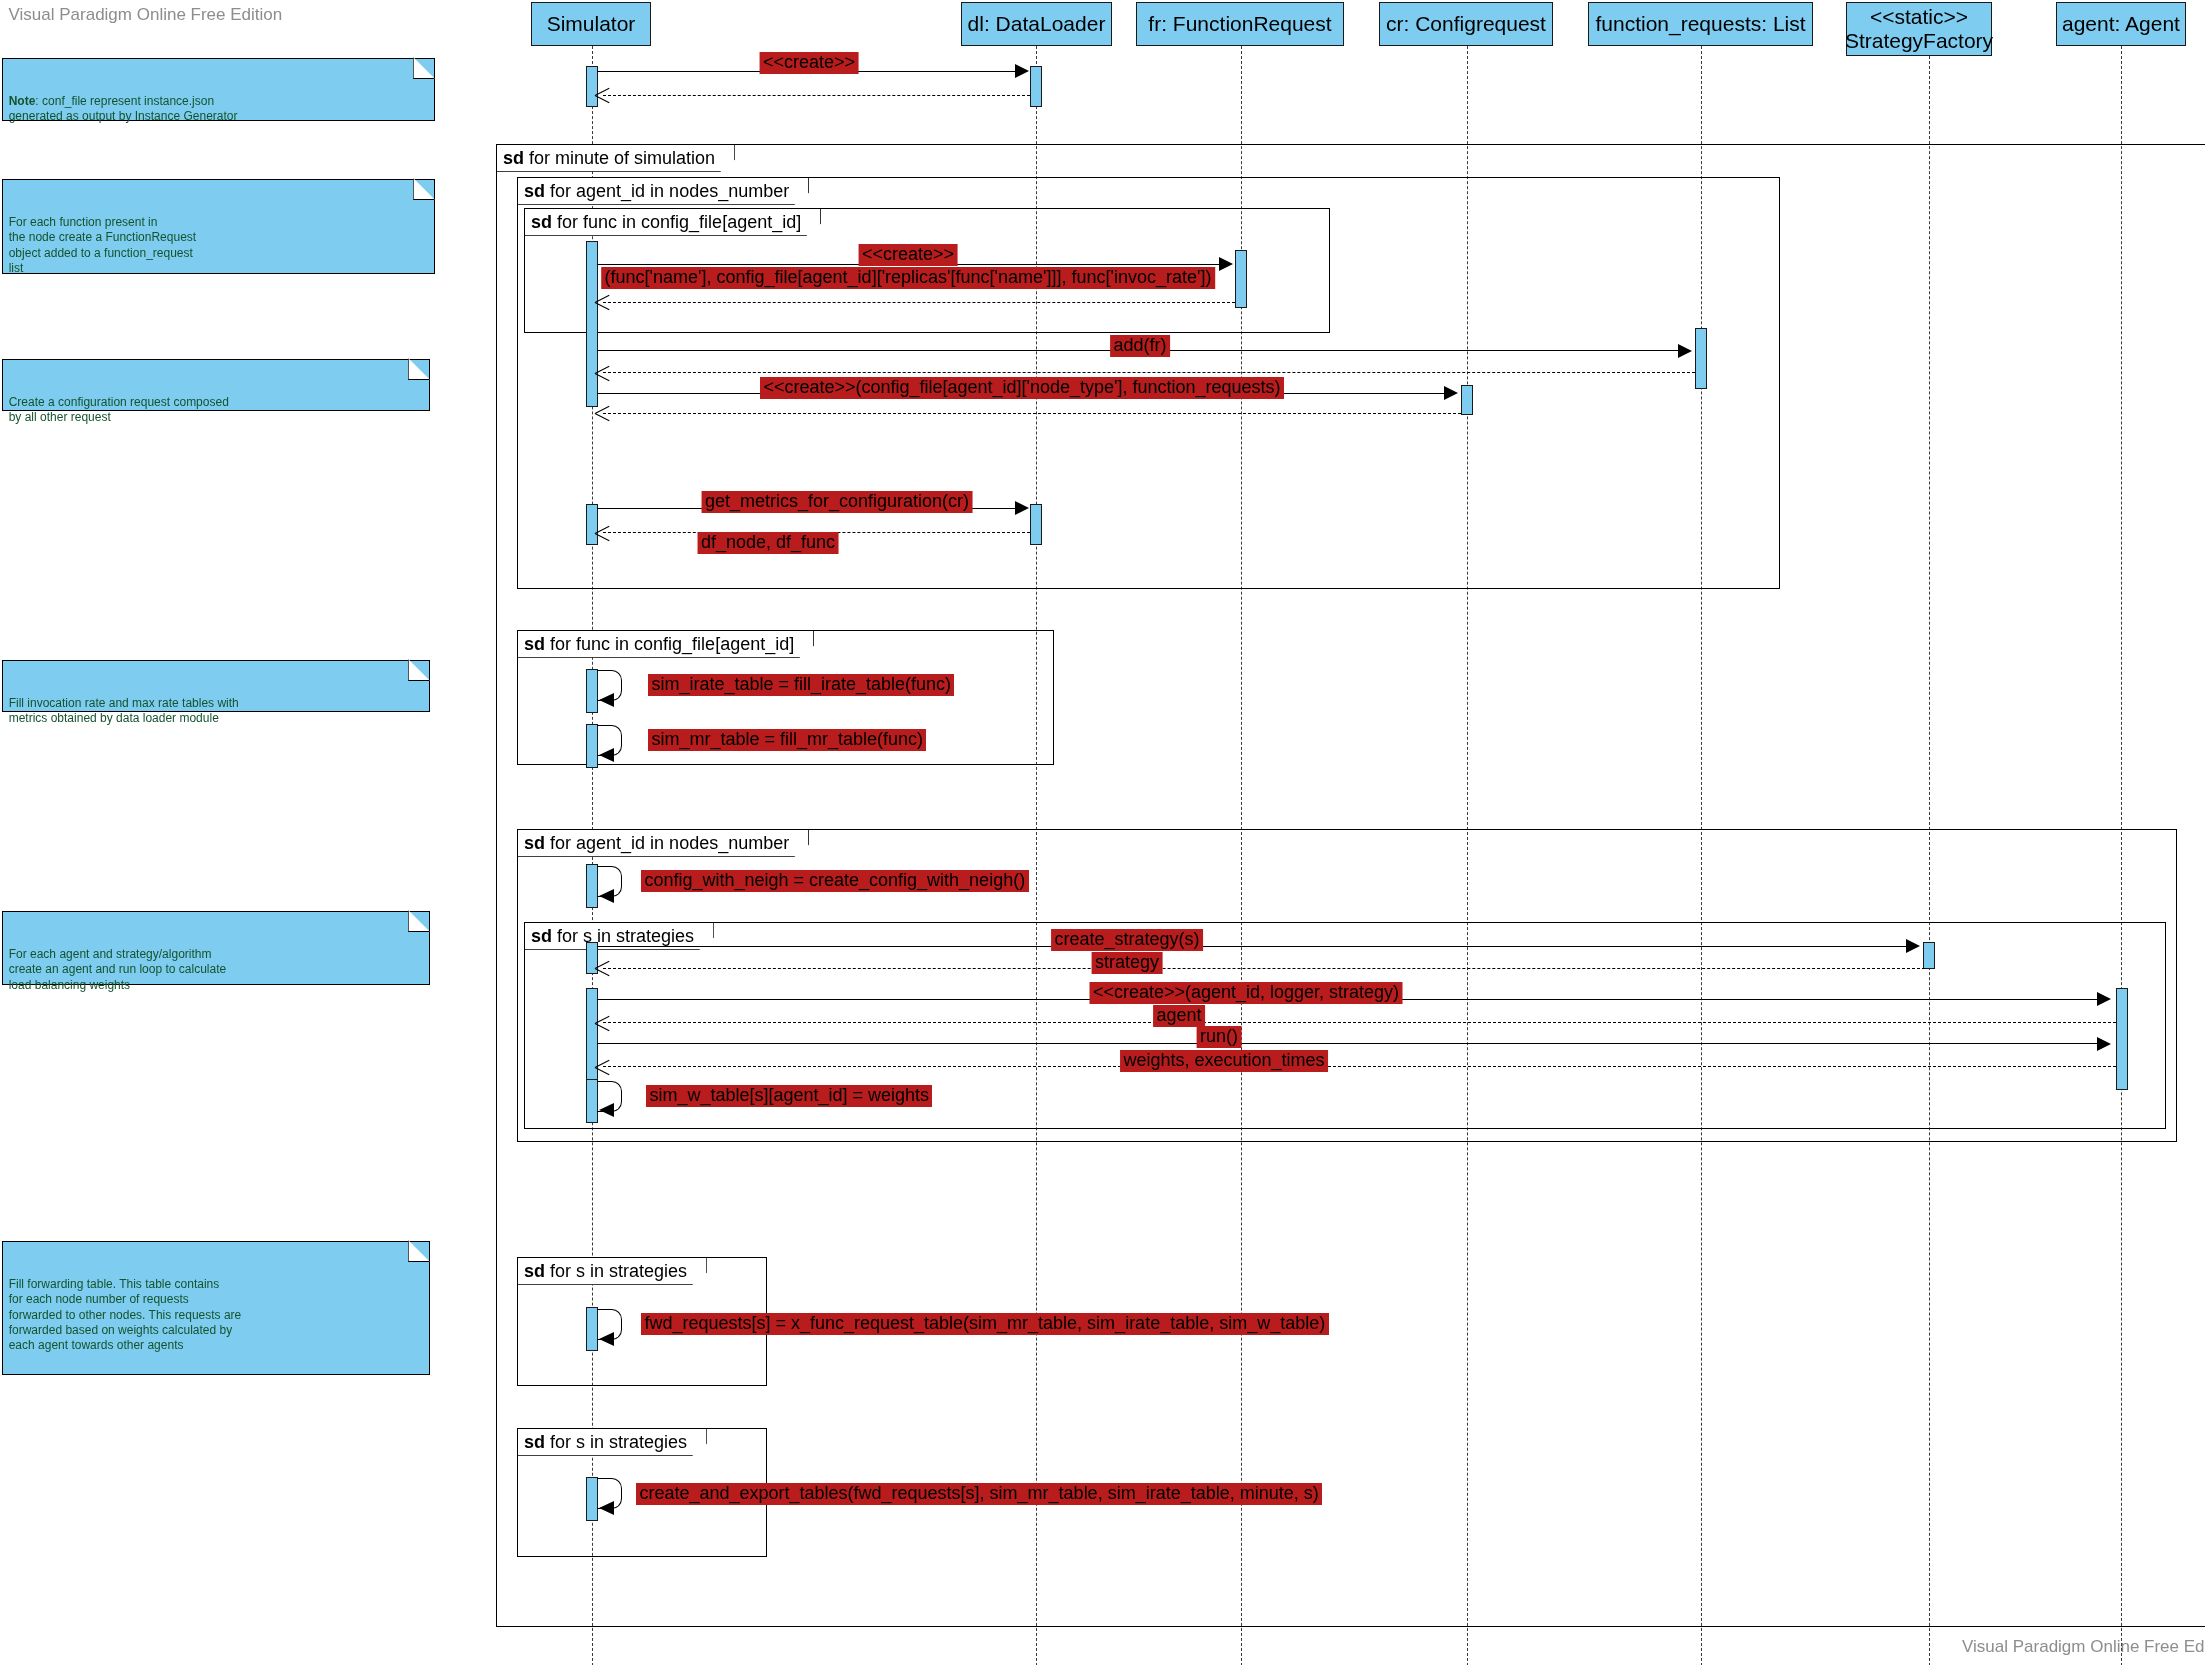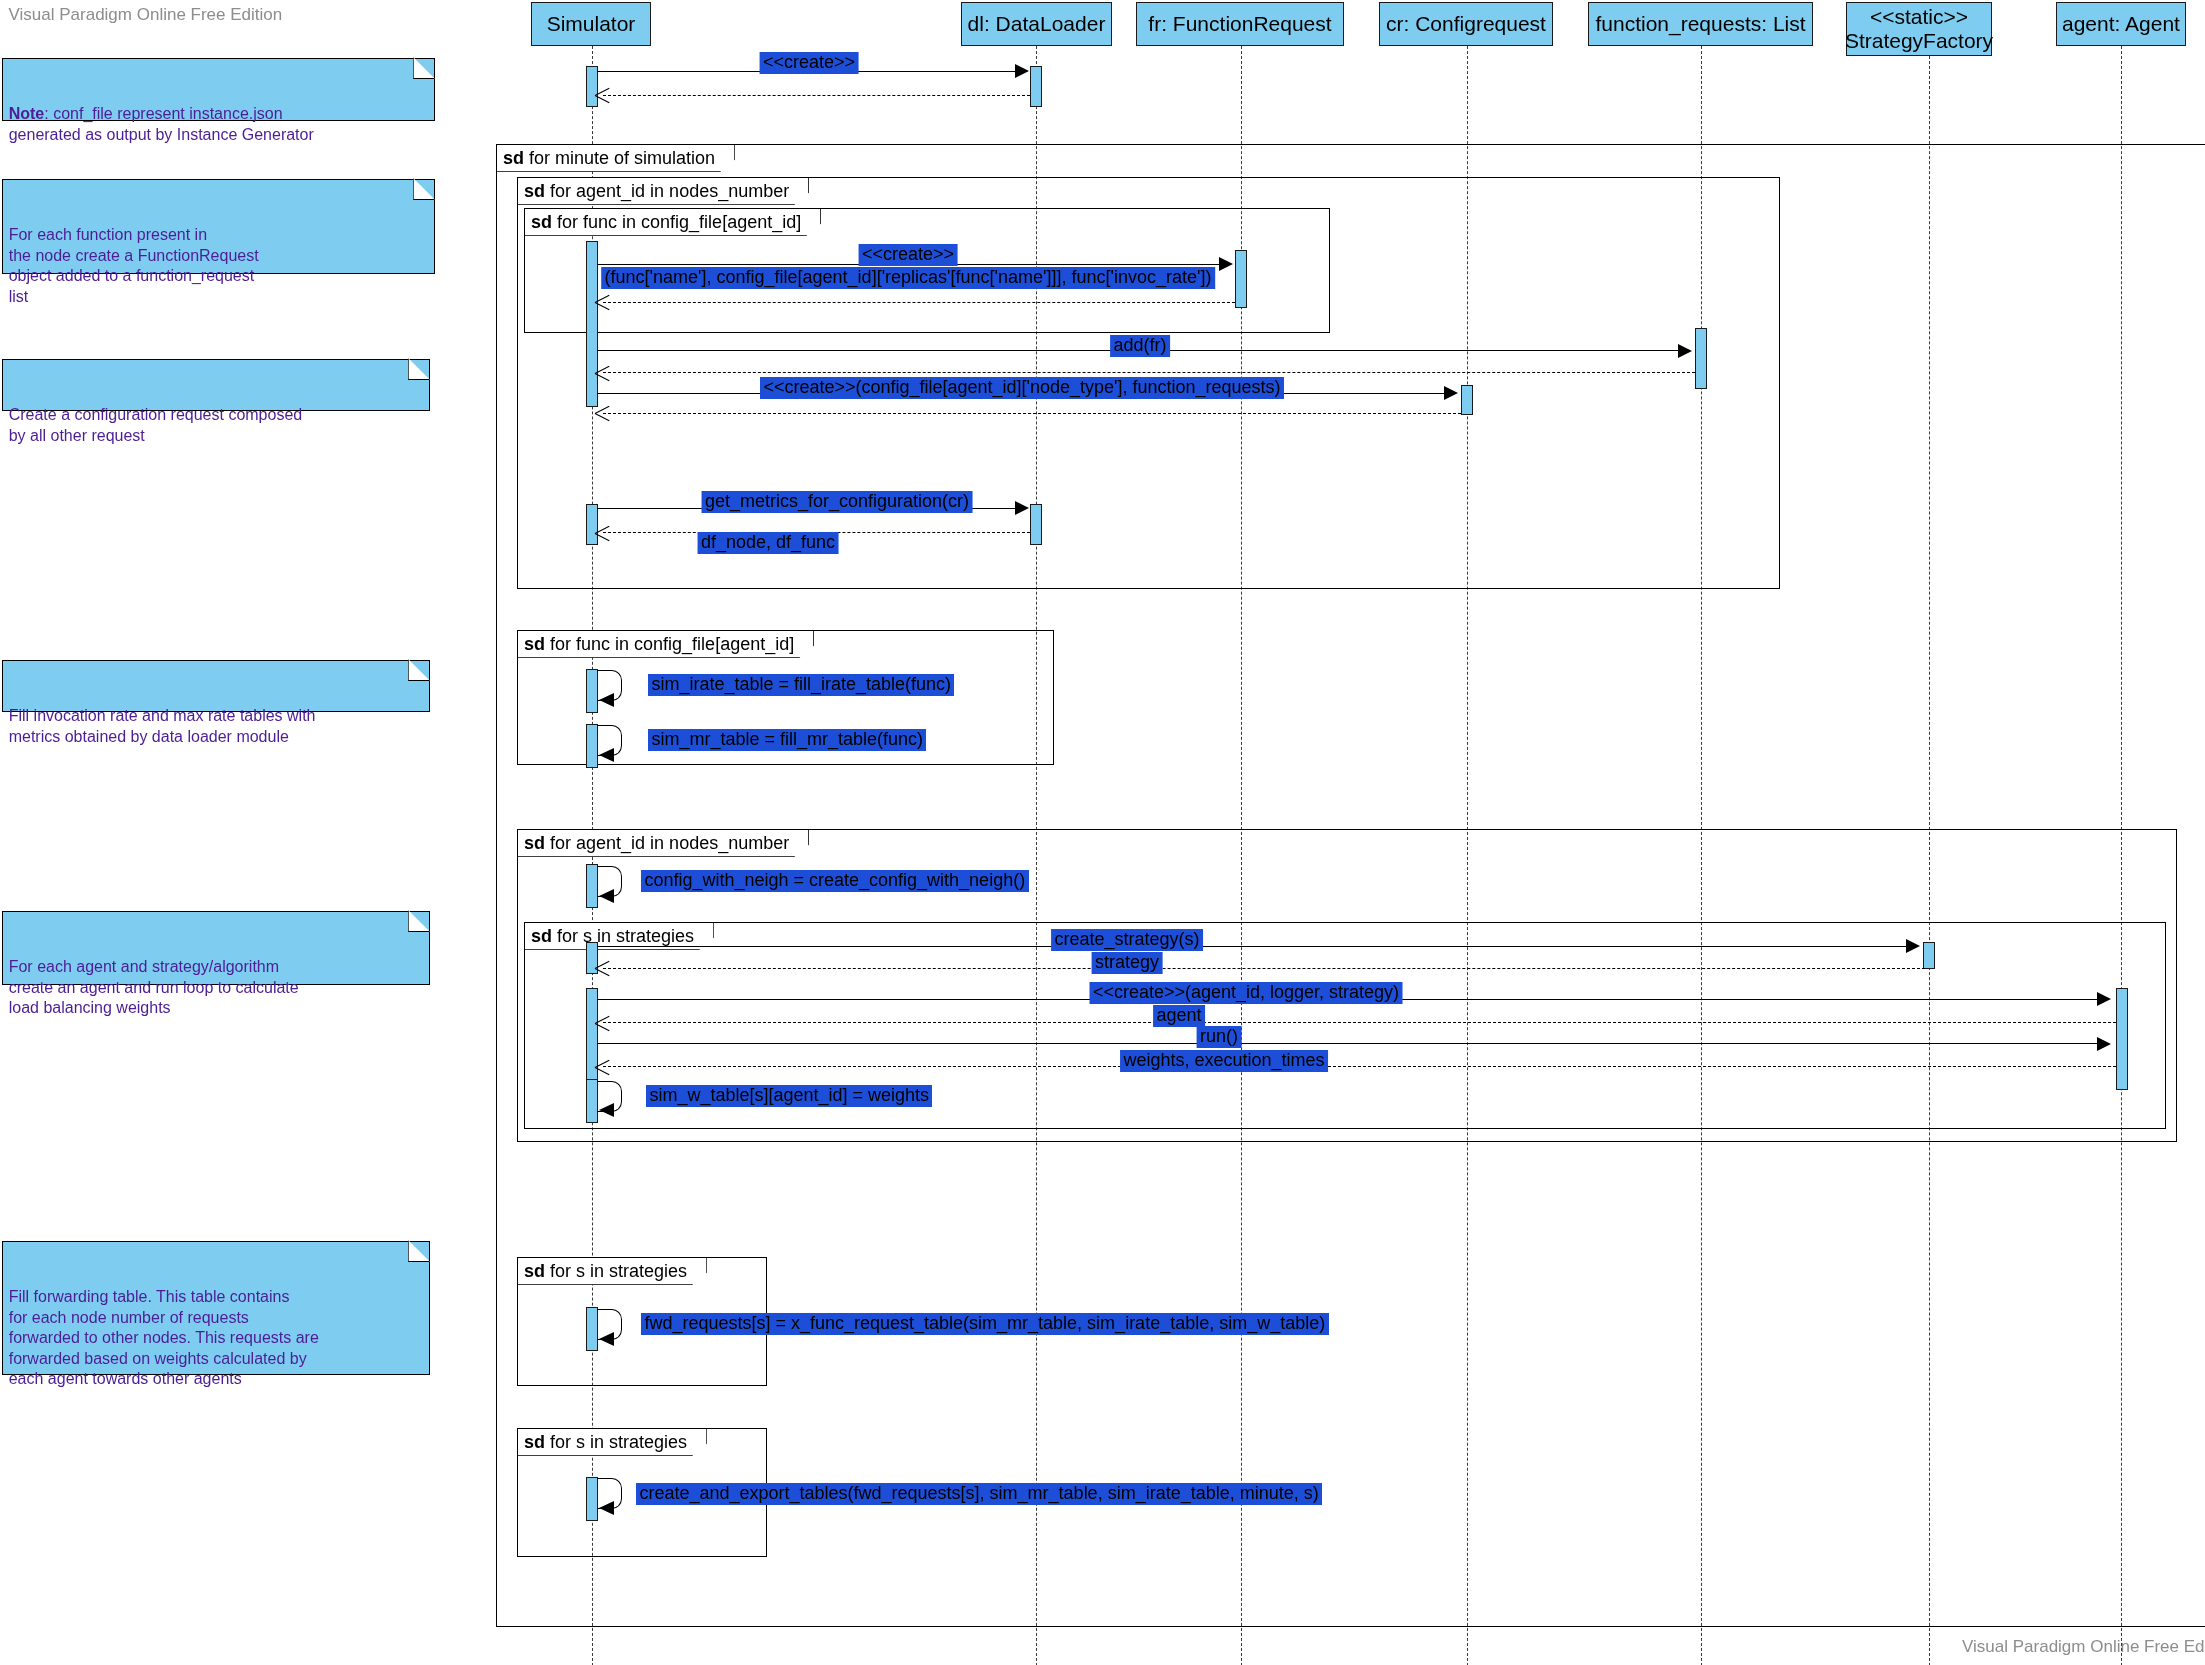--- a/index.html
+++ b/index.html
@@ -49,23 +49,23 @@
     position: absolute;
     background: #7ecdf0;
     border: 0.8px solid #1a1a1a;
     width: 12px;
   }
   
   .note {
     position: absolute;
     background: #7ecdf0;
     border: 1.7px solid #000;
-    font-size: 16px;
+    font-size: 12px;
     line-height: 1.28;
-    color: #4c1d95;
+    color: #14532d;
     padding: 4.2px 6px 3.4px 6px;
     white-space: pre-line;
   }
   .note .fold {
     position: absolute;
     top: -1.7px; right: -1.7px;
     width: 22px; height: 22px;
     background: #ffffff;
     border-left: 1.7px solid #000;
     border-bottom: 1.7px solid #000;
@@ -119,21 +119,21 @@
     width: 16px; height: 0;
     border-top: 1.7px solid #000;
     transform-origin: left center;
   }
   .arrow-open-l::before { transform: rotate(-27deg); }
   .arrow-open-l::after  { transform: rotate(27deg); }
   .msg-label {
     position: absolute;
     font-size: 18px;
     color: #000;
-    background: #1d4ed8;
+    background: #b91c1c;
     padding: 0 3.4px;
     white-space: nowrap;
     line-height: 1.2;
     text-align: center;
   }
   .msg-label.center { transform: translateX(-50%); }
   
   .selfmsg {
     position: absolute;
     width: 25.4px;

